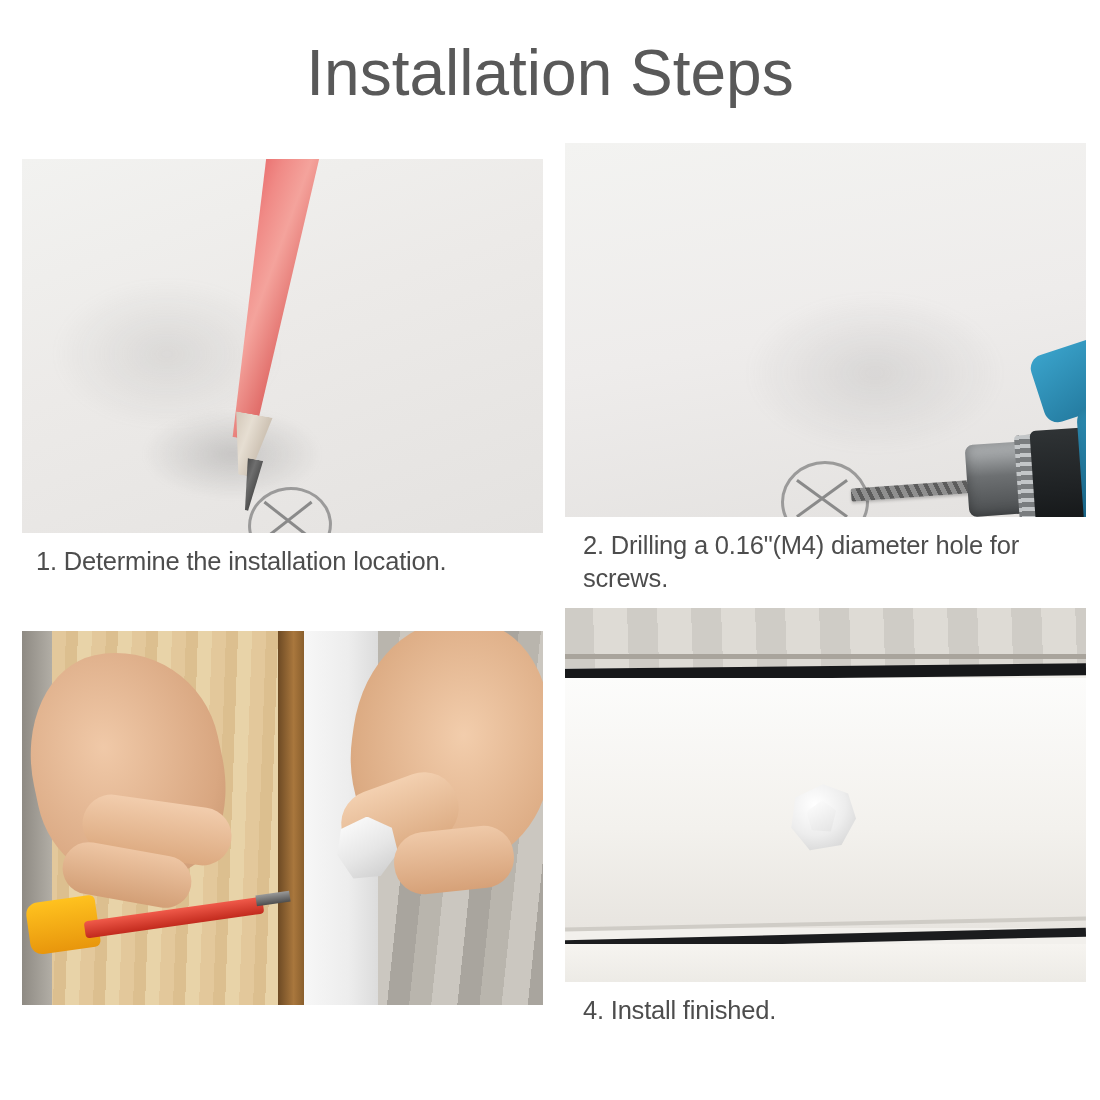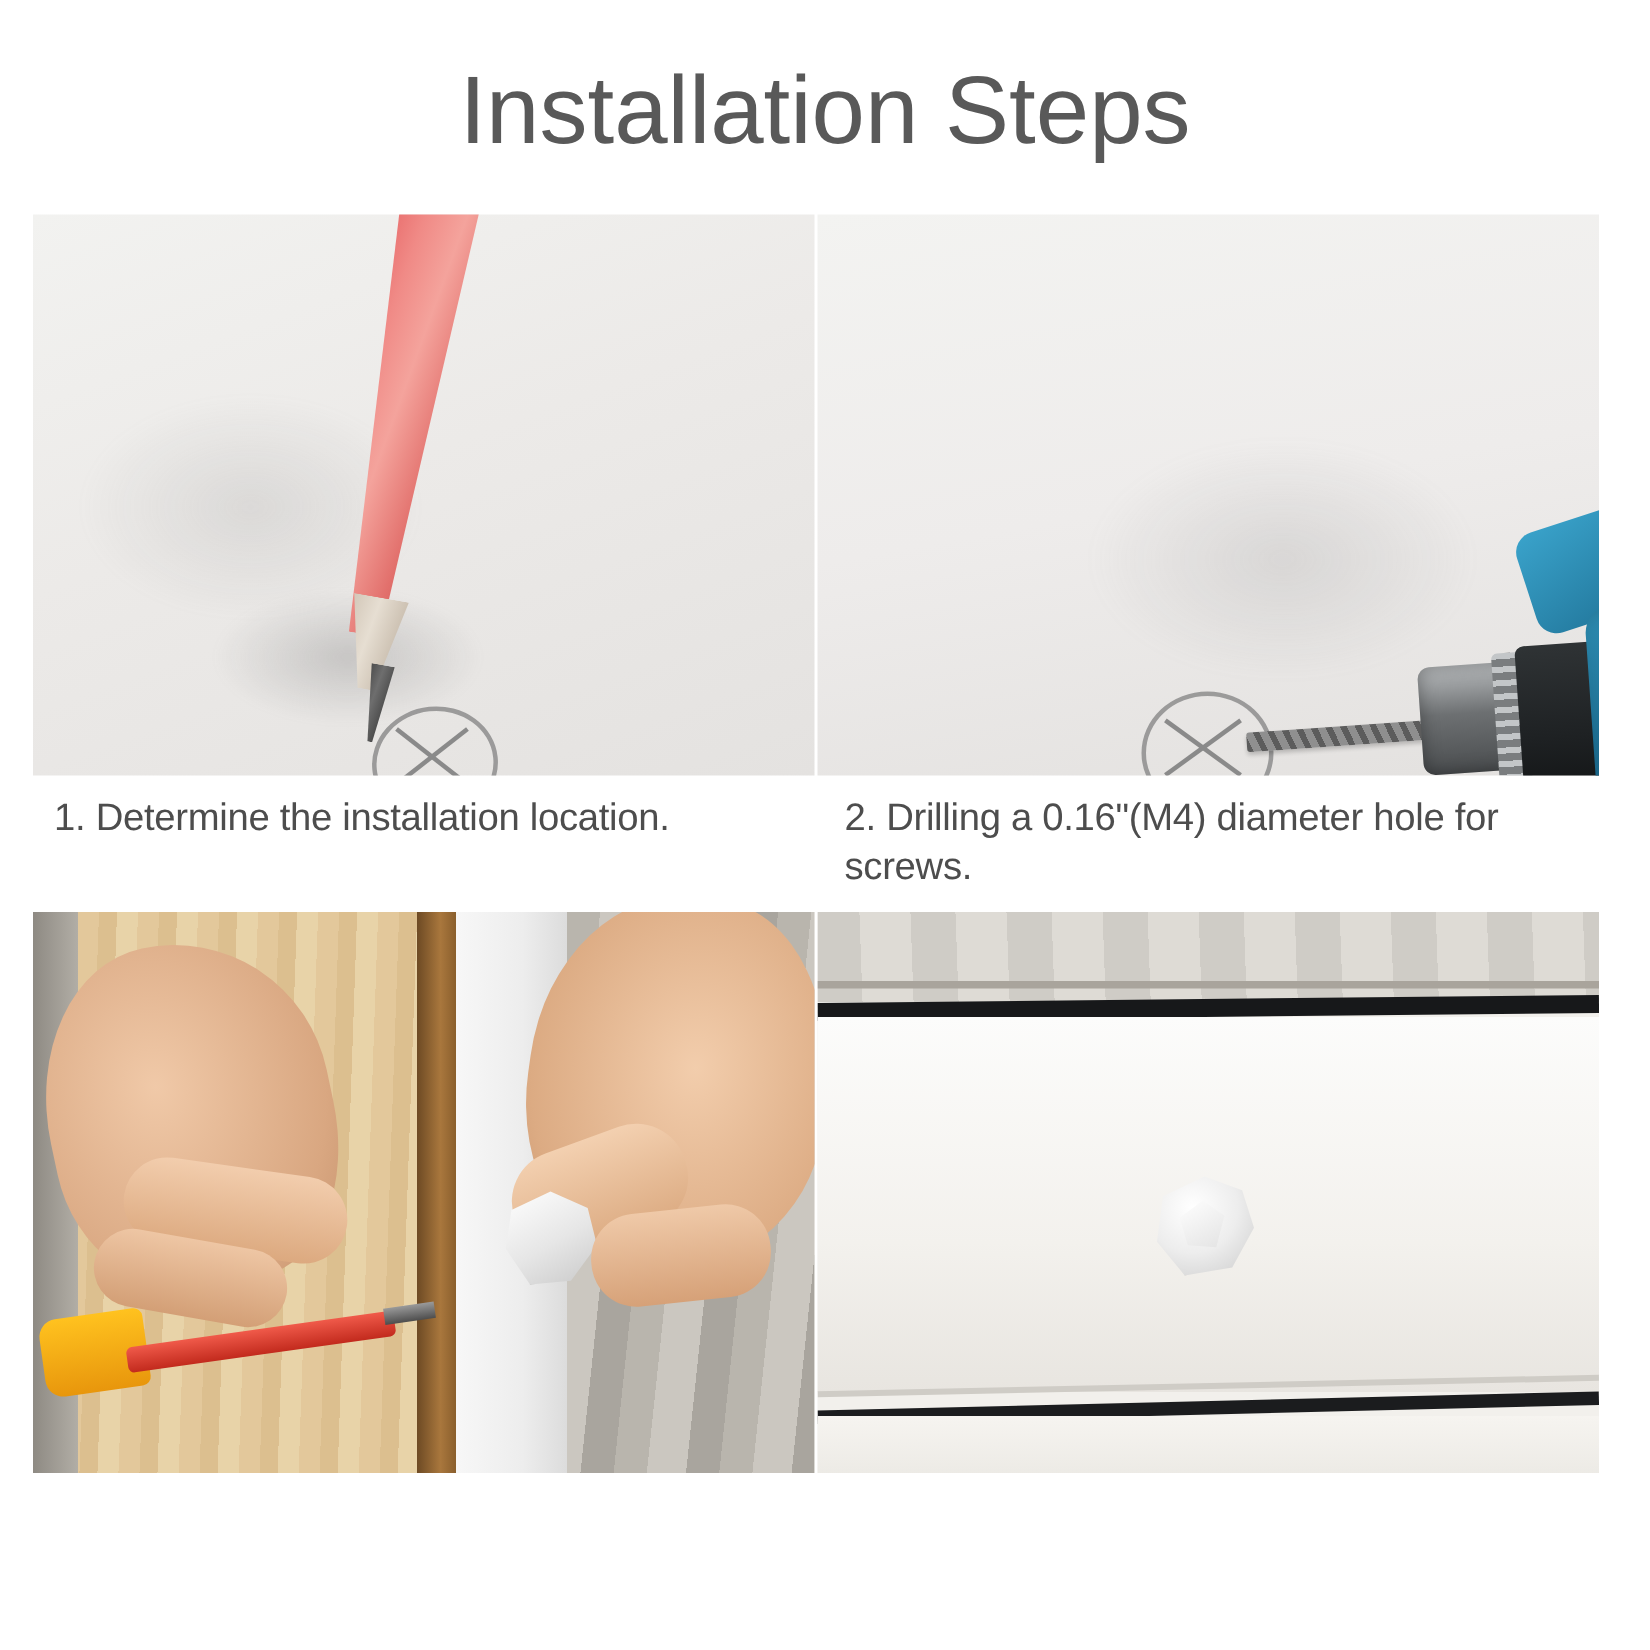--- a/index.html
+++ b/index.html
@@ -33,21 +33,22 @@
     line-height: 1.1;
   }
   .grid {
     position: absolute;
     top: 143px;
     left: 22px;
     width: 1056px;
   }
   .row {
     display: flex;
-    gap: 2px;
+    gap: 22px;
+    align-items: center;
   }
   .cell {
     width: 521px;
   }
   .photo {
     width: 521px;
     height: 374px;
     position: relative;
     overflow: hidden;
     background: #e9e9e9;
@@ -381,18 +382,19 @@
           <div class="floor-top"></div>
           <div class="floor-line"></div>
           <div class="gap-dark"></div>
           <div class="drawer"></div>
           <div class="knob4"></div>
           <div class="knob4-facet"></div>
           <div class="drawer-bottom-line"></div>
           <div class="gap-dark2"></div>
           <div class="lower"></div>
         </div>
+        <div class="caption caption-2">4. Install finished.</div>
       </div>
 
     </div>
 
   </div>
 </div>
 
 </body></html>

